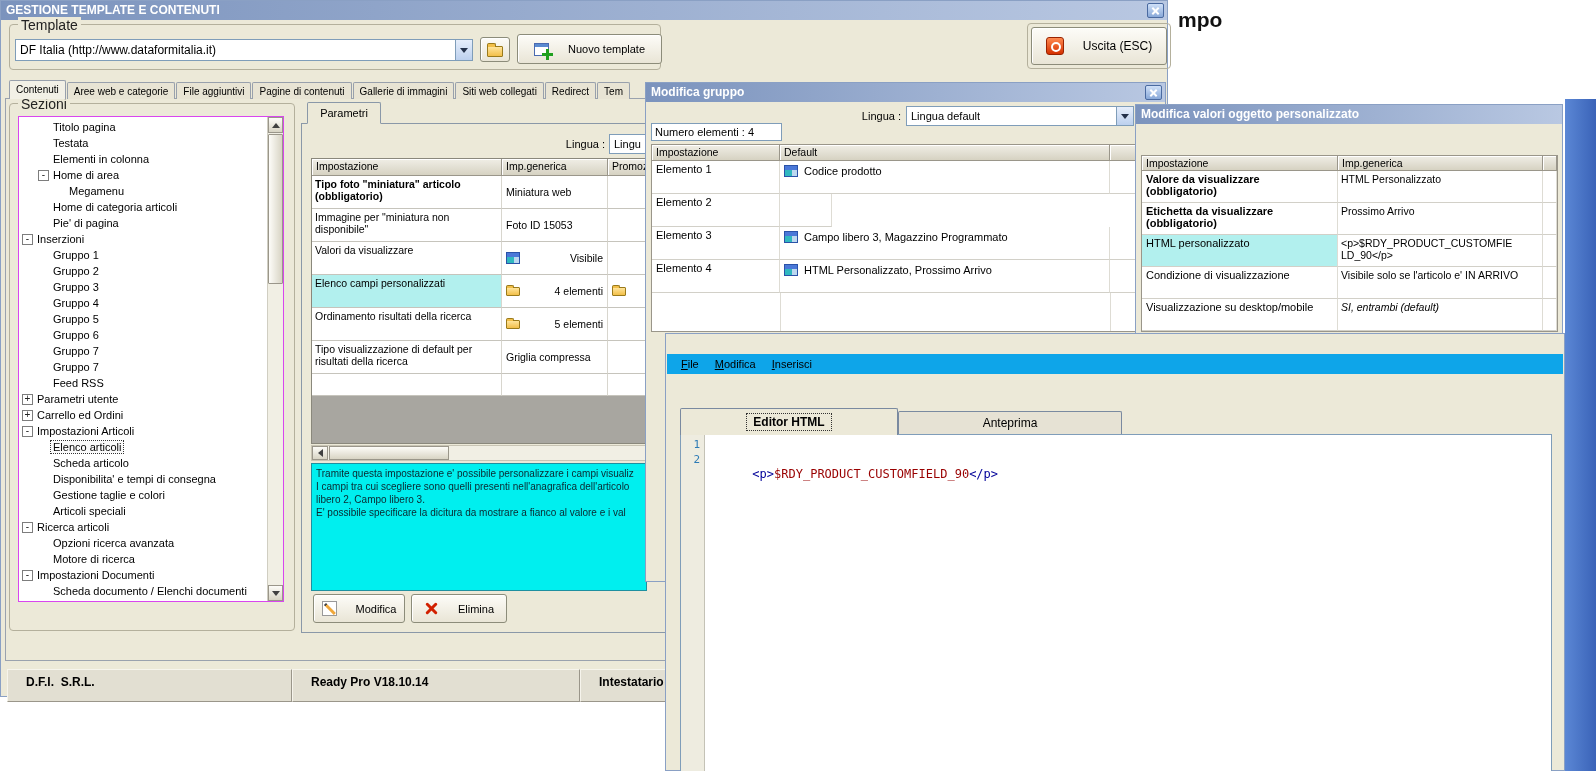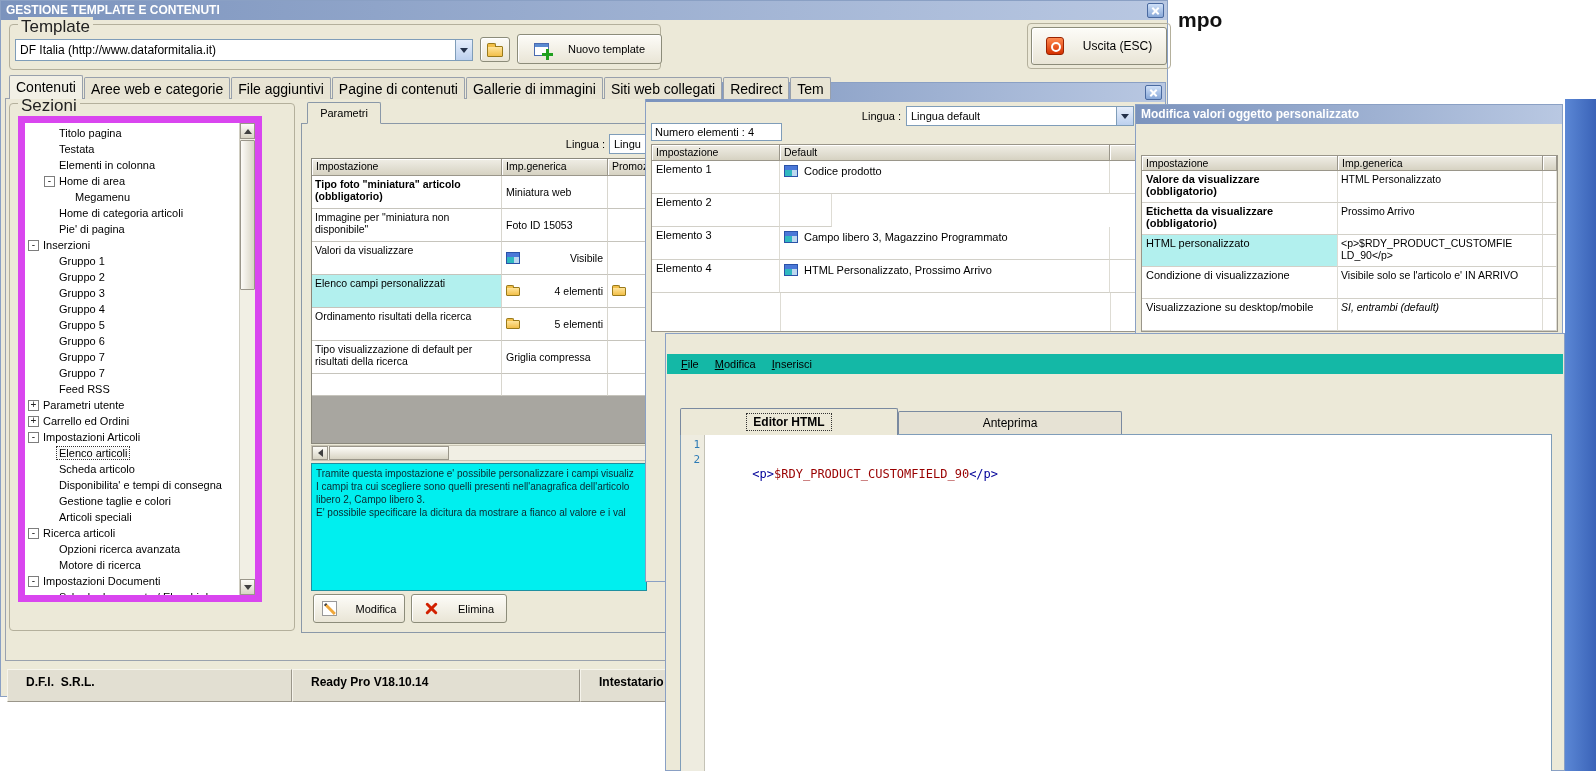--- a/index.html
+++ b/index.html
@@ -6,21 +6,21 @@
   html,body{width:1596px;height:771px;overflow:hidden}
   body{position:relative;background:#fff;font-family:"Liberation Sans",sans-serif;font-size:11px;color:#000}
   
   .win{position:absolute;background:#ece9d8;border:1px solid #8aa0c4}
   .titlebar{position:absolute;left:0;top:0;right:0;height:19px;background:linear-gradient(90deg,#7b93bd,#b9c8e2);color:#fff;font-weight:bold;font-size:12px;line-height:19px;padding-left:5px;white-space:nowrap;overflow:hidden}
   .closebox{position:absolute;right:3px;top:2px;width:17px;height:15px;border:1px solid #4a6aa0;border-radius:2px;background:linear-gradient(180deg,#cfe0f8,#88a8d8)}
   .closebox::before,.closebox::after{content:"";position:absolute;left:3px;top:6px;width:9px;height:2px;background:#fff}
   .closebox::before{transform:rotate(45deg)}.closebox::after{transform:rotate(-45deg)}
   
   .groupbox{position:absolute;border:1px solid #b4b09c;border-radius:4px}
-  .gb-label{position:absolute;top:-8px;left:8px;background:#ece9d8;padding:0 3px;font-size:17px;color:#222}
+  .gb-label{position:absolute;top:-8px;left:8px;background:#ece9d8;padding:0 3px;font-size:14px;color:#222}
   .btn{position:absolute;display:flex;align-items:center;justify-content:center;gap:19px;background:linear-gradient(180deg,#fdfcf8,#e9e5d6);border:1px solid #8c8c7a;border-radius:3px;box-shadow:inset 1px 1px 0 #fff;font-family:inherit;font-size:11px;cursor:pointer;white-space:nowrap}
   .combo{position:absolute;background:#fff;border:1px solid #7f9db9;display:flex;align-items:center;font-size:11px;overflow:hidden}
   .combo-text{flex:1;padding:0 4px;white-space:nowrap;overflow:hidden}
   .combo-btn{width:17px;align-self:stretch;background:linear-gradient(180deg,#e6eefb,#bcd0ee);border-left:1px solid #7f9db9;display:flex;align-items:center;justify-content:center;flex:0 0 17px}
   .tri-down{width:0;height:0;border-left:4px solid transparent;border-right:4px solid transparent;border-top:5px solid #24314a}
   .tri-up{width:0;height:0;border-left:4px solid transparent;border-right:4px solid transparent;border-bottom:5px solid #404040}
   .tri-d2{width:0;height:0;border-left:4px solid transparent;border-right:4px solid transparent;border-top:5px solid #404040}
   .tri-left{width:0;height:0;border-top:4px solid transparent;border-bottom:4px solid transparent;border-right:5px solid #404040}
   .tri-right{width:0;height:0;border-top:4px solid transparent;border-bottom:4px solid transparent;border-left:5px solid #404040}
   
@@ -32,25 +32,25 @@
   .ic-exit{position:relative;width:18px;height:18px;border-radius:3px;background:linear-gradient(180deg,#ff8a50,#d43000);border:1px solid #992200;flex:0 0 18px}
   .ic-exit::before{content:"";position:absolute;left:4px;top:4px;width:6px;height:6px;border:2px solid #fff;border-radius:50%}
   .ic-pencil{position:relative;width:15px;height:15px;background:#fff;border:1px solid #999;flex:0 0 15px;overflow:hidden}
   .ic-pencil::after{content:"";position:absolute;left:3px;top:1px;width:14px;height:3px;background:linear-gradient(90deg,#444 0 2px,#f0a83a 2px 100%);transform:rotate(45deg);transform-origin:left top}
   .ic-redx{position:relative;width:15px;height:15px;flex:0 0 15px}
   .ic-redx::before,.ic-redx::after{content:"";position:absolute;left:0;top:6px;width:15px;height:3px;background:#d22000;border-radius:2px}
   .ic-redx::before{transform:rotate(45deg)}.ic-redx::after{transform:rotate(-45deg)}
   
   #main{left:0;top:0;width:1168px;height:697px}
   .tabstrip{position:absolute;left:8px;top:77px;height:21px;display:flex;align-items:flex-end;z-index:3;white-space:nowrap}
-  .tab{padding:3px 6px 2px;font-size:14px;background:#e8e4d4;border:1px solid #98a0ac;border-bottom:none;border-radius:2px 2px 0 0;margin-right:1px}
+  .tab{padding:3px 6px 2px;font-size:10px;background:#e8e4d4;border:1px solid #98a0ac;border-bottom:none;border-radius:2px 2px 0 0;margin-right:1px}
   .tab.sel{background:#f2f0e6;padding-bottom:4px}
   .page-panel{position:absolute;left:4px;top:97px;width:1160px;height:563px;border:1px solid #9aa2ae;background:#ece9d8}
   
-  .treebox{position:absolute;left:17px;top:115px;width:244px;height:486px;background:#fff;border:7px solid #d946ef;overflow:hidden}
+  .treebox{position:absolute;left:17px;top:115px;width:266px;height:486px;background:#fff;border:1px solid #d946ef;overflow:hidden}
   .tree{position:absolute;left:0;top:2px;right:17px;bottom:0;overflow:hidden}
   .titem{height:16px;display:flex;align-items:center;font-size:11px;white-space:nowrap}
   .titem.d1{padding-left:3px}.titem.d2{padding-left:19px}.titem.d3{padding-left:35px}
   .exp{width:11px;height:11px;margin-right:2px;border:1px solid #7d7d7d;background:#fff;font-size:10px;line-height:8px;text-align:center;flex:0 0 11px;color:#222}
   .exp:empty{visibility:hidden}
   .tlabel{padding:0 2px}
   .tlabel.sel{outline:1px dotted #333;background:#fafafa}
   .vscroll{position:absolute;top:0;right:0;width:16px;bottom:0;background:#f1efe4;border-left:1px solid #d0cec2;display:flex;flex-direction:column;align-items:stretch}
   .sarrow{height:16px;background:linear-gradient(180deg,#fdfcf8,#d8d4c4);border:1px solid #9a968a;display:flex;align-items:center;justify-content:center;flex:0 0 16px}
   .sarrow.down{margin-top:auto}
@@ -102,21 +102,21 @@
   .vrow{display:flex;min-height:32px;background:#fff}
   .vc{border-right:1px solid #dedcd4;border-bottom:1px solid #d2d0c8;overflow:hidden}
   .vlabel{font-size:11px;padding:2px 4px;display:block}
   .vlabel.b{font-weight:bold}
   .vval{font-size:10.5px;padding:2px 3px;display:block}
   .vval.it{font-style:italic}
   .vrow.hlrow .vc:first-child{background:var(--highlight_cyan,#b2f0ee)}
   .vrow.hlrow .vval{word-break:break-all;max-width:178px}
   
   #editor{left:665px;top:333px;width:900px;height:438px}
-  .menubar{position:absolute;left:1px;top:20px;right:1px;height:20px;background:#14b8a6;display:flex;align-items:center;padding-left:6px}
+  .menubar{position:absolute;left:1px;top:20px;right:1px;height:20px;background:#0ea5e9;display:flex;align-items:center;padding-left:6px}
   .mitem{font-size:11px;padding:2px 8px;cursor:pointer}
   .mitem::first-letter{text-decoration:underline}
   .etab{position:absolute;border:1px solid #7a8aa0;border-bottom:none;background:#ece9d8;display:flex;align-items:center;justify-content:center;font-size:12px;border-radius:2px 2px 0 0}
   .etab1{left:14px;top:74px;width:218px;height:27px;z-index:2;font-weight:bold}
   .etab1 span{outline:1px dotted #333;padding:1px 6px}
   .etab2{left:232px;top:77px;width:224px;height:23px;background:#e6e2d4}
   .editorbox{position:absolute;left:14px;top:100px;width:872px;height:345px;background:#fff;border:1px solid #7f9db9;display:flex}
   .gutter{width:24px;background:#eeece0;border-right:1px solid #c4c2b6;padding-top:2px;flex:0 0 24px}
   .lnum{display:block;text-align:right;padding-right:4px;font-family:"DejaVu Sans Mono",monospace;font-size:11px;color:#2e7bb5;line-height:15px}
   .codearea{flex:1;padding:2px 4px;font-family:"DejaVu Sans Mono",monospace;font-size:12px;line-height:15px}

